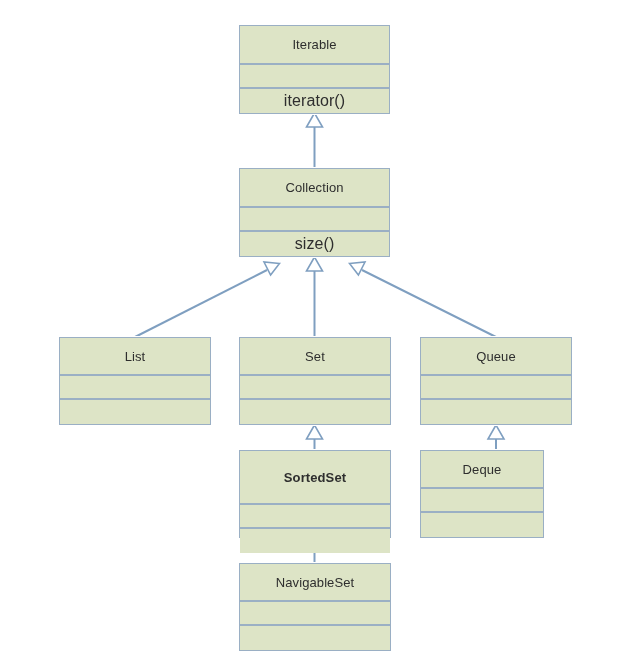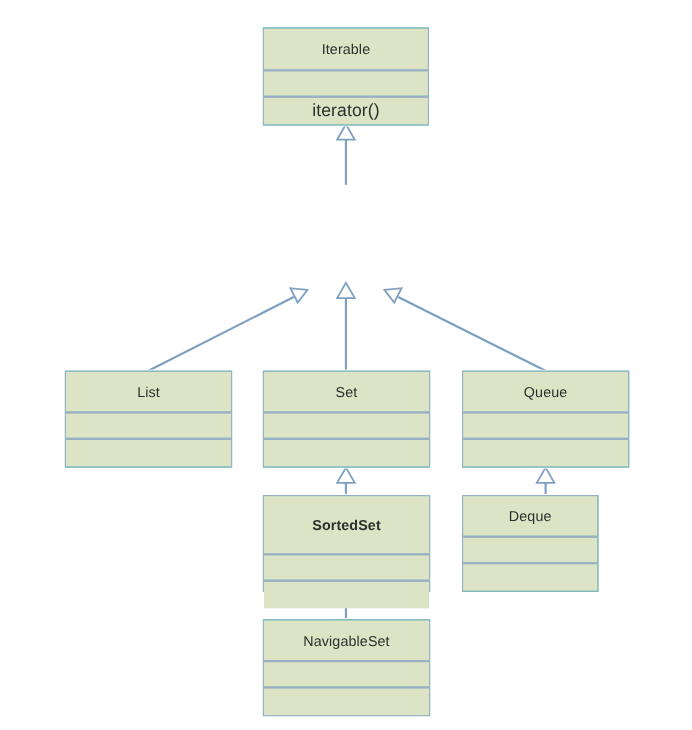--- a/index.html
+++ b/index.html
@@ -22,21 +22,21 @@
     position: absolute;
     left: 0;
     top: 0;
     width: 629px;
     height: 664px;
     pointer-events: none;
   }
   .uml-class {
     position: absolute;
     box-sizing: border-box;
-    background: #14b8a6;
+    background: #ec4899;
     border: 1px solid #9aafc4;
     box-shadow: 0 0 0 1px #ffffff;
   }
   .uml-compartment {
     box-sizing: border-box;
     background: #dde4c6;
     display: flex;
     align-items: center;
     justify-content: center;
     overflow: hidden;
@@ -108,20 +108,31 @@
       <span class="uml-name">Iterable</span>
     </div>
     <div class="uml-compartment" style="height:24px;">
       <span class="uml-member"></span>
     </div>
     <div class="uml-compartment" style="height:26px;">
       <span class="uml-member">iterator()</span>
     </div>
   </div>
 
+  <div class="uml-class" style="left:239px; top:168px; width:151px; height:89px;">
+    <div class="uml-compartment" style="height:37px;">
+      <span class="uml-name">Collection</span>
+    </div>
+    <div class="uml-compartment" style="height:24px;">
+      <span class="uml-member"></span>
+    </div>
+    <div class="uml-compartment" style="height:26px;">
+      <span class="uml-member">size()</span>
+    </div>
+  </div>
 
   <div class="uml-class" style="left:59px; top:337px; width:152px; height:88px;">
     <div class="uml-compartment" style="height:36px;">
       <span class="uml-name">List</span>
     </div>
     <div class="uml-compartment" style="height:24px;">
       <span class="uml-member"></span>
     </div>
     <div class="uml-compartment" style="height:26px;">
       <span class="uml-member"></span>

